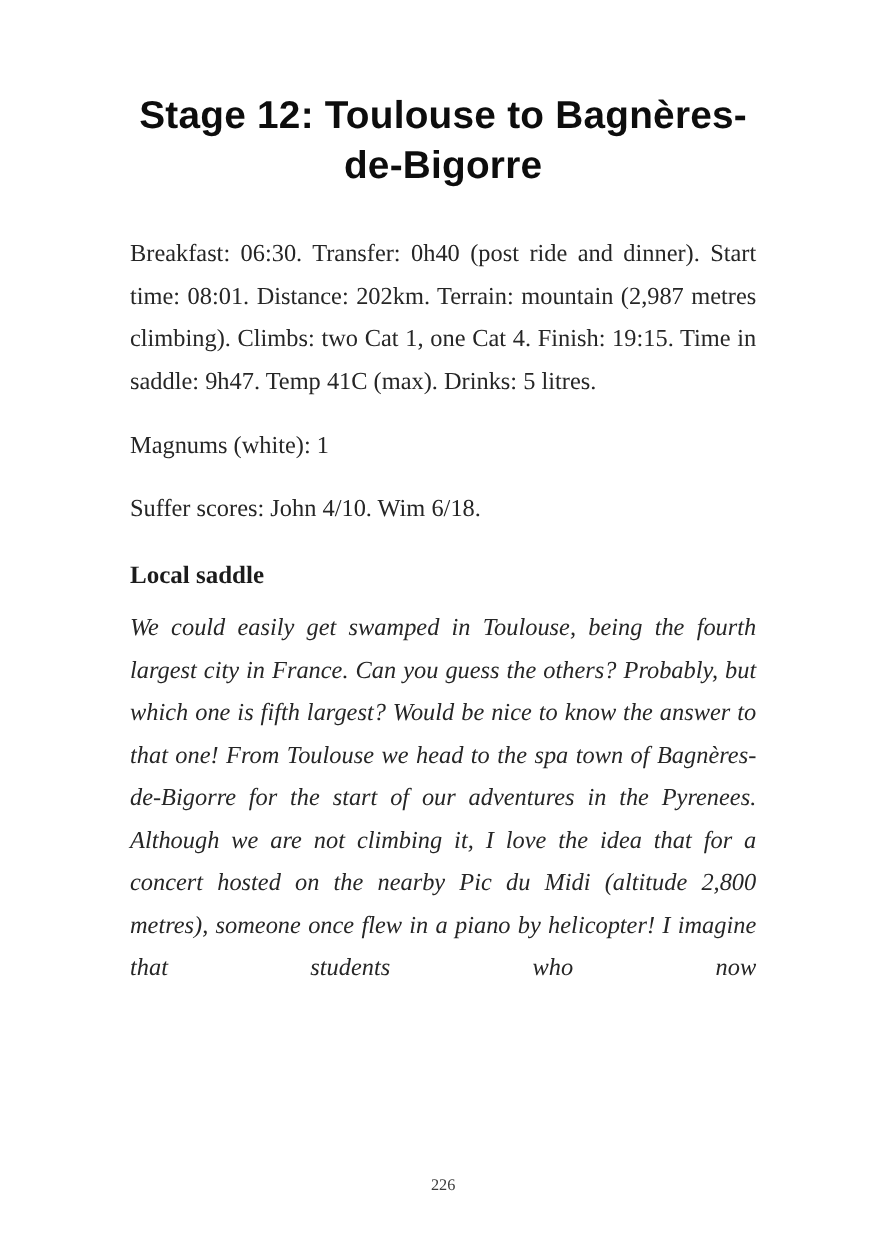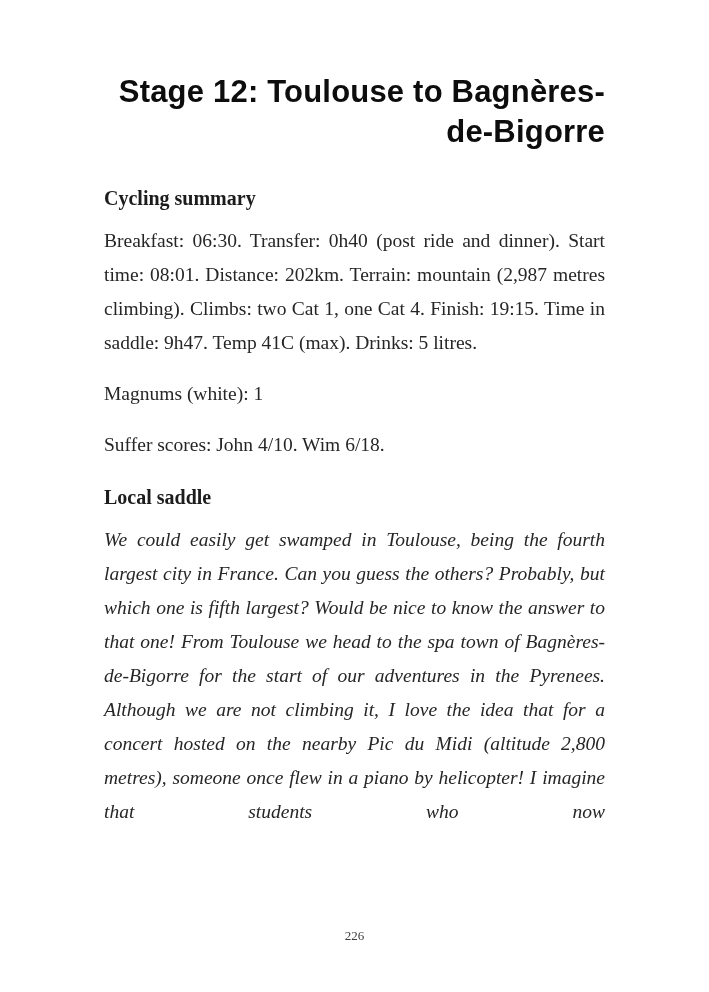--- a/index.html
+++ b/index.html
@@ -15,21 +15,21 @@
     background: #ffffff;
     padding: 72px 104px 0 104px;
     color: #262626;
     overflow: hidden;
   }
   .title {
     font-family: "Liberation Sans", sans-serif;
     font-weight: 700;
     font-size: 31px;
     line-height: 1.3;
-    text-align: right;
+    text-align: center;
     color: #0d0d0d;
     margin: 0 auto 34px auto;
     letter-spacing: 0.2px;
   }
   .heading {
     font-family: "Liberation Serif", serif;
     font-weight: 700;
     font-size: 20px;
     color: #1c1c1c;
     margin: 24px 0 14px 0;
@@ -43,36 +43,35 @@
     margin: 0 0 17px 0;
   }
   .para.continued {
     text-align-last: justify;
     font-style: italic;
   }
   .page-number {
     position: absolute;
     left: 0;
     right: 0;
-    bottom: 48px;
+    bottom: 36px;
     text-align: center;
     font-family: "Liberation Serif", serif;
     font-size: 13px;
     color: #3c3c3c;
   }
 </style>
 </head>
 <body>
 
 <div class="page">
 
   <h1 class="title">Stage 12: Toulouse to Bagnères-de-Bigorre</h1>
 
   <section>
-    <h2 class="heading">Cycling summary</h2>
     <p class="para">Breakfast: 06:30. Transfer: 0h40 (post ride and dinner). Start time: 08:01. Distance: 202km. Terrain: mountain (2,987 metres climbing). Climbs: two Cat 1, one Cat 4. Finish: 19:15. Time in saddle: 9h47. Temp 41C (max). Drinks: 5 litres.</p>
     <p class="para">Magnums (white): 1</p>
     <p class="para">Suffer scores: John 4/10. Wim 6/18.</p>
   </section>
 
   <section>
     <h2 class="heading">Local saddle</h2>
     <p class="para continued">We could easily get swamped in Toulouse, being the fourth largest city in France. Can you guess the others? Probably, but which one is fifth largest? Would be nice to know the answer to that one! From Toulouse we head to the spa town of Bagnères-de-Bigorre for the start of our adventures in the Pyrenees. Although we are not climbing it, I love the idea that for a concert hosted on the nearby Pic du Midi (altitude 2,800 metres), someone once flew in a piano by helicopter! I imagine that students who now</p>
   </section>
 

